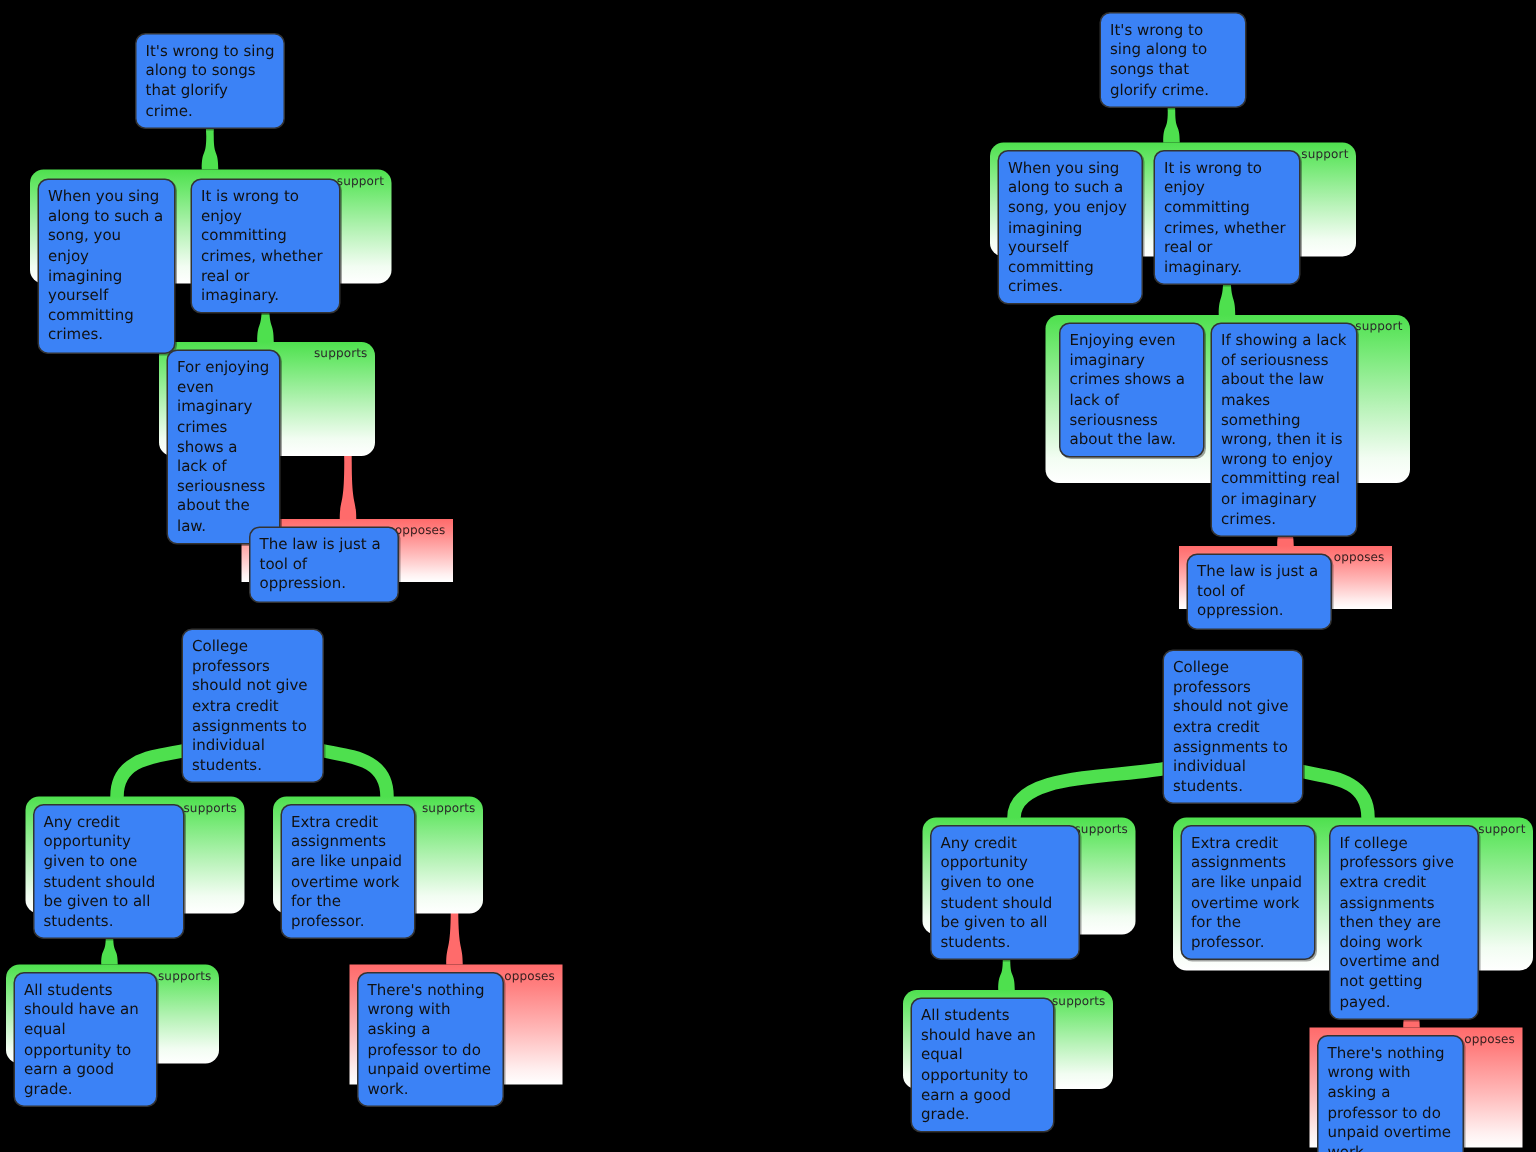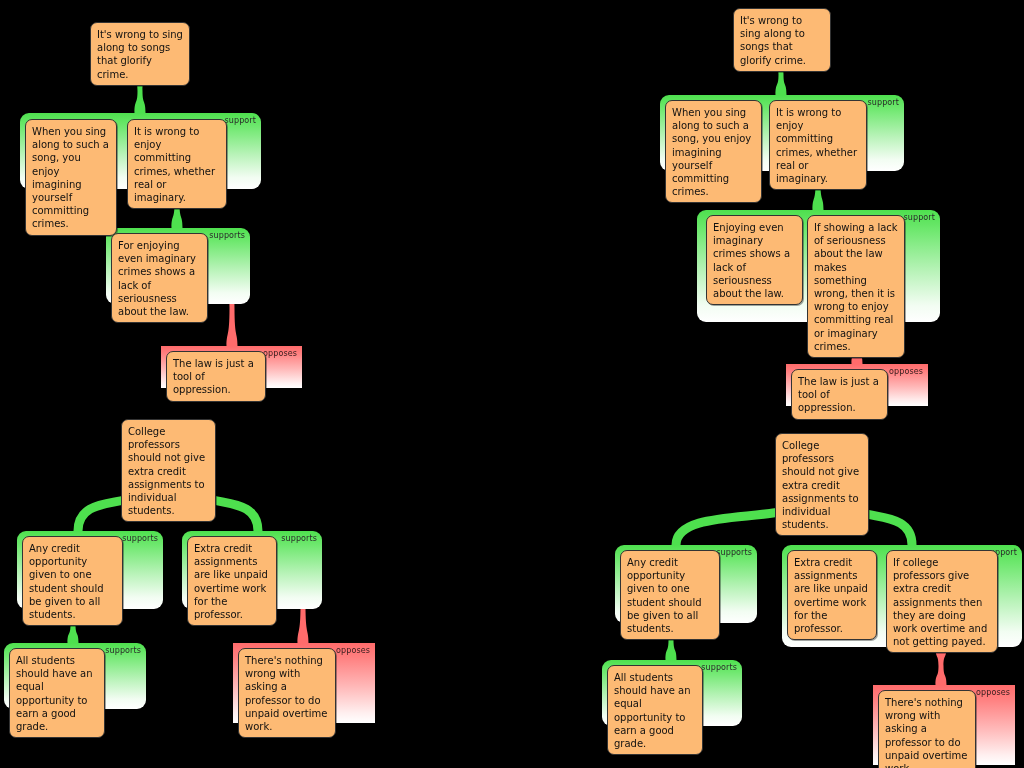--- a/index.html
+++ b/index.html
@@ -23,21 +23,21 @@
   .glabel{
     position:absolute;right:5px;top:3px;
     font-size:8px;line-height:9px;color:#2a2a2a;
     letter-spacing:.1px;white-space:nowrap;text-align:right;
   }
   .group.oppose .glabel{color:#3a2020;padding-left:16px;}
 
   
   .node{
     position:absolute;z-index:3;box-sizing:border-box;
-    background:#fdba74;
+    background:#3b82f6;
     border:1px solid #333333;
     border-radius:7px;
     color:#111111;
     font-size:10px;
     line-height:13.2px;
     padding:5px 6px 4px 6px;
     box-shadow:1px 1px 0 rgba(0,0,0,.35);
     overflow:hidden;
   }
 </style>
@@ -103,32 +103,32 @@
     </div>
     <div class="group support" style="left: 602px; top: 660px; width: 140px; height: 66px;">
       <span class="glabel">supports</span>
     </div>
     <div class="group oppose" style="left: 873px; top: 685px; width: 142px; height: 80px;">
       <span class="glabel">opposes</span>
     </div>
     <div class="node" style="left: 90px; top: 22px; width: 100px; min-height: 47px;"><span>It's wrong to sing along to songs that glorify crime.</span></div>
     <div class="node" style="left: 25px; top: 119px; width: 92px; min-height: 74px;"><span>When you sing along to such a song, you enjoy imagining yourself committing crimes.</span></div>
     <div class="node" style="left: 127px; top: 119px; width: 100px; min-height: 60px;"><span>It is wrong to enjoy committing crimes, whether real or imaginary.</span></div>
-    <div class="node" style="left: 111px; top: 233px; width: 97px; min-height: 73px;"><span>For enjoying even imaginary crimes shows a lack of seriousness about the law.</span></div>
+    <div class="node" style="left: 111px; top: 233px; width: 76px; min-height: 73px;"><span>For enjoying even imaginary crimes shows a lack of seriousness about the law.</span></div>
     <div class="node" style="left: 166px; top: 351px; width: 100px; min-height: 32px;"><span>The law is just a tool of oppression.</span></div>
     <div class="node" style="left: 121px; top: 419px; width: 95px; min-height: 68px;"><span>College professors should not give extra credit assignments to individual students.</span></div>
     <div class="node" style="left: 22px; top: 536px; width: 101px; min-height: 70px;"><span>Any credit opportunity given to one student should be given to all students.</span></div>
     <div class="node" style="left: 187px; top: 536px; width: 90px; min-height: 70px;"><span>Extra credit assignments are like unpaid overtime work for the professor.</span></div>
     <div class="node" style="left: 9px; top: 648px; width: 96px; min-height: 58px;"><span>All students should have an equal opportunity to earn a good grade.</span></div>
     <div class="node" style="left: 238px; top: 648px; width: 98px; min-height: 72px;"><span>There's nothing wrong with asking a professor to do unpaid overtime work.</span></div>
     <div class="node" style="left: 733px; top: 8px; width: 98px; min-height: 46px;"><span>It's wrong to sing along to songs that glorify crime.</span></div>
     <div class="node" style="left: 665px; top: 100px; width: 97px; min-height: 72px;"><span>When you sing along to such a song, you enjoy imagining yourself committing crimes.</span></div>
     <div class="node" style="left: 769px; top: 100px; width: 98px; min-height: 58px;"><span>It is wrong to enjoy committing crimes, whether real or imaginary.</span></div>
     <div class="node" style="left: 807px; top: 215px; width: 98px; min-height: 110px;"><span>If showing a lack of seriousness about the law makes something wrong, then it is wrong to enjoy committing real or imaginary crimes.</span></div>
     <div class="node" style="left: 706px; top: 215px; width: 97px; min-height: 73px;"><span>Enjoying even imaginary crimes shows a lack of seriousness about the law.</span></div>
     <div class="node" style="left: 791px; top: 369px; width: 97px; min-height: 32px;"><span>The law is just a tool of oppression.</span></div>
     <div class="node" style="left: 775px; top: 433px; width: 94px; min-height: 68px;"><span>College professors should not give extra credit assignments to individual students.</span></div>
     <div class="node" style="left: 620px; top: 550px; width: 100px; min-height: 70px;"><span>Any credit opportunity given to one student should be given to all students.</span></div>
     <div class="node" style="left: 787px; top: 550px; width: 90px; min-height: 70px;"><span>Extra credit assignments are like unpaid overtime work for the professor.</span></div>
-    <div class="node" style="left: 886px; top: 550px; width: 112px; min-height: 94px;"><span>If college professors give extra credit assignments then they are doing work overtime and not getting payed.</span></div>
+    <div class="node" style="left: 886px; top: 550px; width: 100px; min-height: 94px;"><span>If college professors give extra credit assignments then they are doing work overtime and not getting payed.</span></div>
     <div class="node" style="left: 607px; top: 665px; width: 96px; min-height: 58px;"><span>All students should have an equal opportunity to earn a good grade.</span></div>
     <div class="node" style="left: 878px; top: 690px; width: 98px; min-height: 72px;"><span>There's nothing wrong with asking a professor to do unpaid overtime work.</span></div>
   </div>
 
 </body></html>

